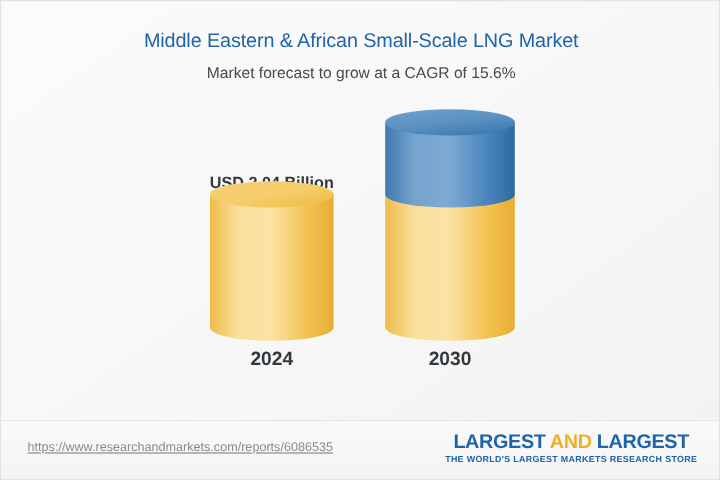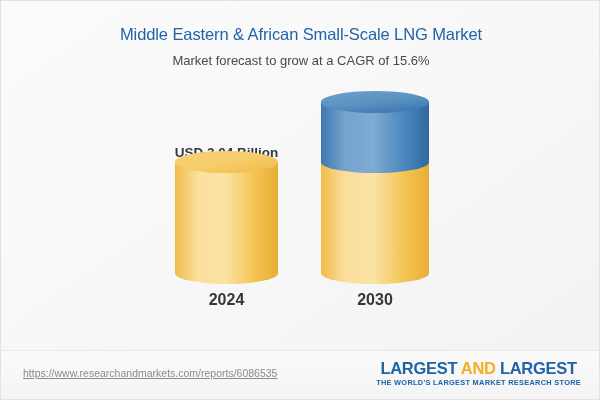--- a/index.html
+++ b/index.html
@@ -208,17 +208,17 @@
       </div>
       <div class="cat-label">2030</div>
     </div>
 
   </div>
 
   <div class="footer">
     <div class="footer-url">https://www.researchandmarkets.com/reports/6086535</div>
     <div class="logo">
       <div class="logo-main"><span>LARGEST </span><span class="amp">AND</span><span> LARGEST</span></div>
-      <div class="logo-tag">THE WORLD'S LARGEST MARKET RESEARCH STORE</div>
+      <div class="logo-tag">THE WORLD'S LARGEST MARKETS RESEARCH STORE</div>
     </div>
   </div>
 
 </div>
 
 </body></html>

